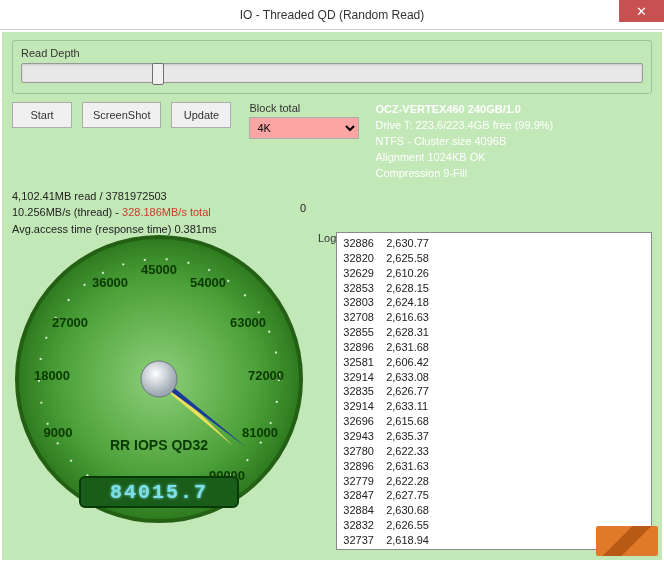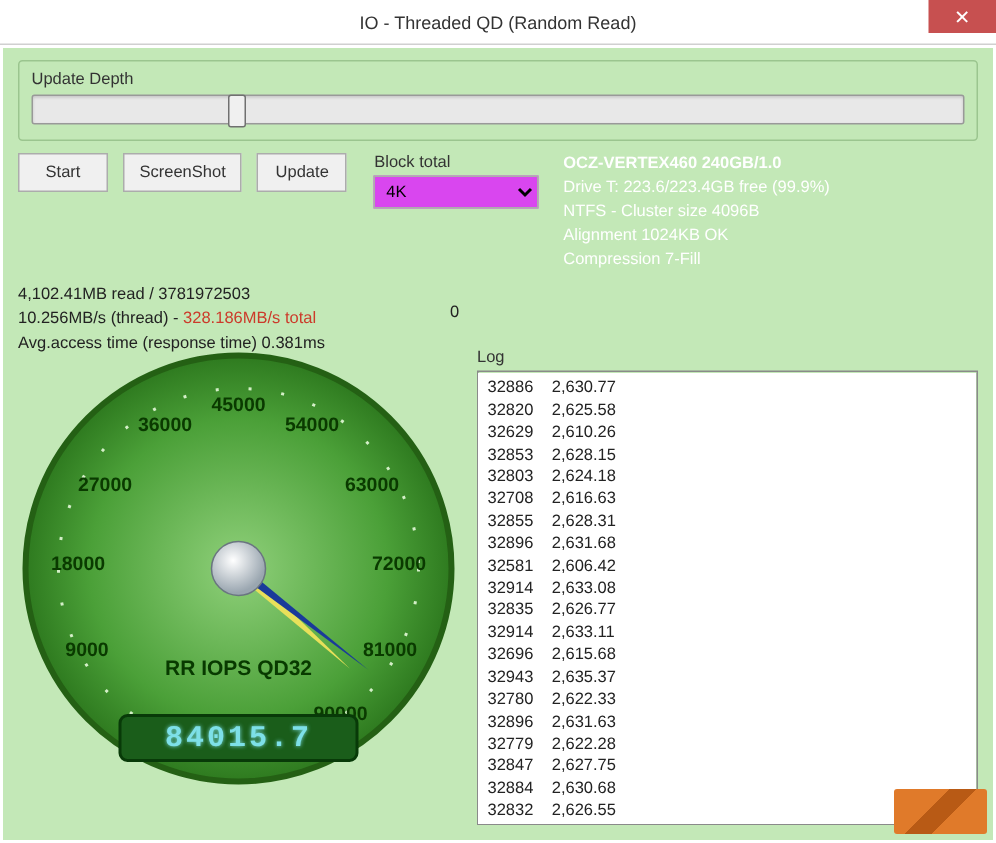--- a/index.html
+++ b/index.html
@@ -9,68 +9,68 @@
 .close-btn{position:absolute;right:0;top:0;width:45px;height:22px;background:#c75050;color:#fff;display:flex;align-items:center;justify-content:center;font-size:13px;font-family:Arial;cursor:pointer}
 .panel{background:#c3e8b7;margin:2px;padding:8px 10px 10px 10px;height:528px;position:relative}
 .qd-group{border:1px solid #9bc58f;border-radius:3px;padding:6px 8px 10px 8px;margin-bottom:8px}
 .qd-label{font-size:11px;color:#333;margin-bottom:4px}
 .slider-track{height:20px;background:#e8e8e8;border:1px solid #999;border-radius:2px;position:relative;box-shadow:inset 0 1px 2px rgba(0,0,0,0.15)}
 .slider-thumb{position:absolute;left:130px;top:-1px;width:12px;height:22px;background:#f0f0f0;border:1px solid #707070;border-radius:2px;cursor:pointer}
 .toprow{display:flex;gap:10px;align-items:flex-start;margin-bottom:4px}
 .btn{min-width:60px;height:26px;padding:0 10px;background:#f0f0f0;border:1px solid #acacac;font-size:11px;color:#333;cursor:pointer}
 .bsize-col{margin-left:8px}
 .bsize-label{font-size:11px;color:#333;margin-bottom:3px}
-.select{width:110px;height:22px;font-size:11px;padding:1px 3px;border:1px solid #acacac;background:#d946ef}
+.select{width:110px;height:22px;font-size:11px;padding:1px 3px;border:1px solid #acacac;background:#fca5a5}
 .driveinfo{margin-left:6px;font-size:11px;line-height:1.45;color:#fff}
 .driveinfo .name{font-weight:bold}
 .stats{font-size:11px;color:#222;line-height:1.5;margin-top:6px}
 .red{color:#cc3a2a}
 .zero{position:absolute;left:298px;top:170px;font-size:11px;color:#222}
 .bottom{display:flex;gap:12px;position:absolute;left:10px;right:10px;top:200px;bottom:10px}
 .gauge-wrap{width:294px;height:294px;position:relative}
 .gauge-svg{width:100%;height:100%}
 .lcd{position:absolute;left:50%;transform:translateX(-50%);bottom:18px;width:160px;height:32px;background:#1a5d1a;border:2px solid #083a08;border-radius:6px;display:flex;align-items:center;justify-content:center;font-family:"Courier New",monospace;font-size:20px;letter-spacing:2px;color:#7de0e8;font-weight:bold;text-shadow:0 0 3px #7de0e8}
-.log-col{flex:1;display:flex;flex-direction:column}
+.log-col{flex:1;display:flex;}
 .log-label{font-size:11px;color:#333;margin-bottom:3px}
 .log-box{flex:1;background:#fff;border:1px solid #8a8a8a;padding:3px 6px;font-size:11px;font-family:Tahoma,sans-serif;line-height:1.35;color:#222;overflow-y:scroll;white-space:pre}
 .logo-placeholder{position:absolute;right:4px;bottom:4px;width:62px;height:30px;background:linear-gradient(135deg,#e07a2a 40%,#b85a15 40%,#b85a15 60%,#e07a2a 60%);border-radius:2px}
 </style>
 </head>
 <body>
 
 <div class="titlebar">
   <span class="titlebar-text">IO - Threaded QD (Random Read)</span>
   <div class="close-btn">✕</div>
 </div>
 
 <div class="panel">
 
   <div class="qd-group">
-    <div class="qd-label">Update Depth</div>
+    <div class="qd-label">Read Depth</div>
     <div class="slider-track">
       <div class="slider-thumb"></div>
     </div>
   </div>
 
   <div class="toprow">
     <button class="btn">Start</button>
     <button class="btn">ScreenShot</button>
     <button class="btn">Update</button>
     <div class="bsize-col">
       <div class="bsize-label">Block total</div>
       <select class="select">
         <option>4K</option>
       </select>
     </div>
     <div class="driveinfo">
       <div class="name">OCZ-VERTEX460 240GB/1.0</div>
       <div>Drive T: 223.6/223.4GB free (99.9%)</div>
       <div>NTFS - Cluster size 4096B</div>
       <div>Alignment 1024KB OK</div>
-      <div>Compression 7-Fill</div>
+      <div>Compression 9-Fill</div>
     </div>
   </div>
 
   <div class="stats">
     <div>4,102.41MB read / 3781972503</div>
     <div><span>10.256MB/s (thread) - </span><span class="red">328.186MB/s total</span></div>
     <div>Avg.access time (response time) 0.381ms</div>
   </div>
   <div class="zero">0</div>
 

